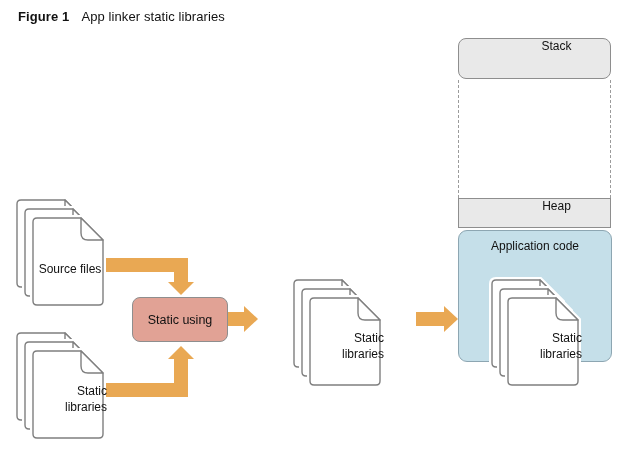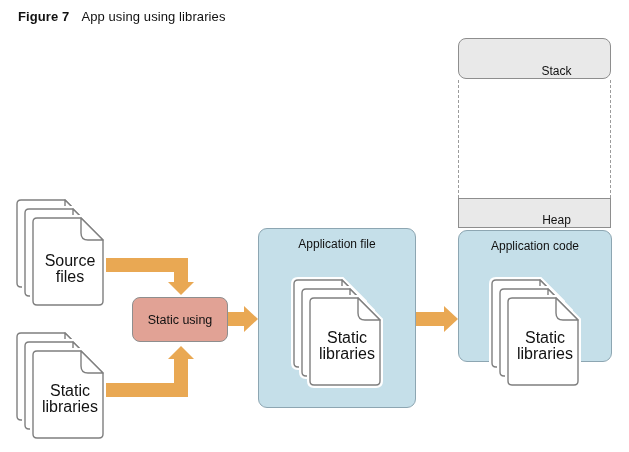--- a/index.html
+++ b/index.html
@@ -9,21 +9,21 @@
   }
   .fig-title{position:absolute;left:18px;top:9px;font-size:13px;letter-spacing:.1px;}
   .fig-title .lbl{font-weight:bold;}
   .fig-title .cap{margin-left:12px;}
 
   .box{position:absolute;box-sizing:border-box;}
   .panel-gray{
     background:var(--panel-gray,#E9E9E9);
     border:1px solid var(--stroke-gray,#8E8E8E);
     border-radius:8px;
-    display:flex;align-items:flex-end;justify-content:center;
+    display:flex;align-items:flex-start;justify-content:center;
     font-size:12px;
     padding-left:44px;
   }
   .panel-blue{
     background:var(--panel-blue,#C5DFE9);
     border:1px solid #8DA6B2;
     border-radius:9px;
   }
   .panel-blue .panel-title{
     text-align:center;font-size:12px;padding-top:8px;line-height:15px;
@@ -39,49 +39,46 @@
 
   .seg{position:absolute;background:var(--arrow,#E9A853);}
   .head{position:absolute;width:0;height:0;}
   .head-down{border-left:13px solid transparent;border-right:13px solid transparent;border-top:13px solid var(--arrow,#E9A853);}
   .head-up{border-left:13px solid transparent;border-right:13px solid transparent;border-bottom:13px solid var(--arrow,#E9A853);}
   .head-right{border-top:13px solid transparent;border-bottom:13px solid transparent;border-left:14px solid var(--arrow,#E9A853);}
 
   .docstack{position:absolute;}
   .doc-label{
     position:absolute;width:74px;height:87px;box-sizing:border-box;
-    display:flex;align-items:center;justify-content:center;text-align:center;
-    font-size:16px;line-height:16px;
+    display:flex;align-items:center;justify-content:center;text-align:right;
+    font-size:12px;line-height:16px;
   }
 </style>
 </head>
 <body>
 
 <div class="canvas">
 
   <div class="fig-title">
-    <span class="lbl">Figure 7</span><span class="cap">App using using libraries</span>
+    <span class="lbl">Figure 1</span><span class="cap">App linker static libraries</span>
   </div>
 
   <div class="box panel-gray" style="left:458px;top:38px;width:153px;height:41px;">
     <span>Stack</span>
   </div>
   <div class="dash" style="left:458px;top:80px;height:118px;"></div>
   <div class="dash" style="left:610px;top:80px;height:118px;"></div>
   <div class="box panel-gray" style="left:458px;top:198px;width:153px;height:30px;border-radius:0;">
     <span>Heap</span>
   </div>
 
   <div class="box panel-blue" style="left:458px;top:230px;width:154px;height:132px;">
     <div class="panel-title">Application code</div>
   </div>
 
-  <div class="box panel-blue" style="left:258px;top:228px;width:158px;height:180px;">
-    <div class="panel-title">Application file</div>
-  </div>
 
   <div class="box linker" style="left:132px;top:297px;width:96px;height:45px;">
     <span>Static using</span>
   </div>
 
   <div>
     <div class="seg" style="left:103px;top:258px;width:85px;height:14px;"></div>
     <div class="seg" style="left:174px;top:258px;width:14px;height:24px;"></div>
     <div class="head head-down" style="left:168px;top:282px;"></div>
   </div>

